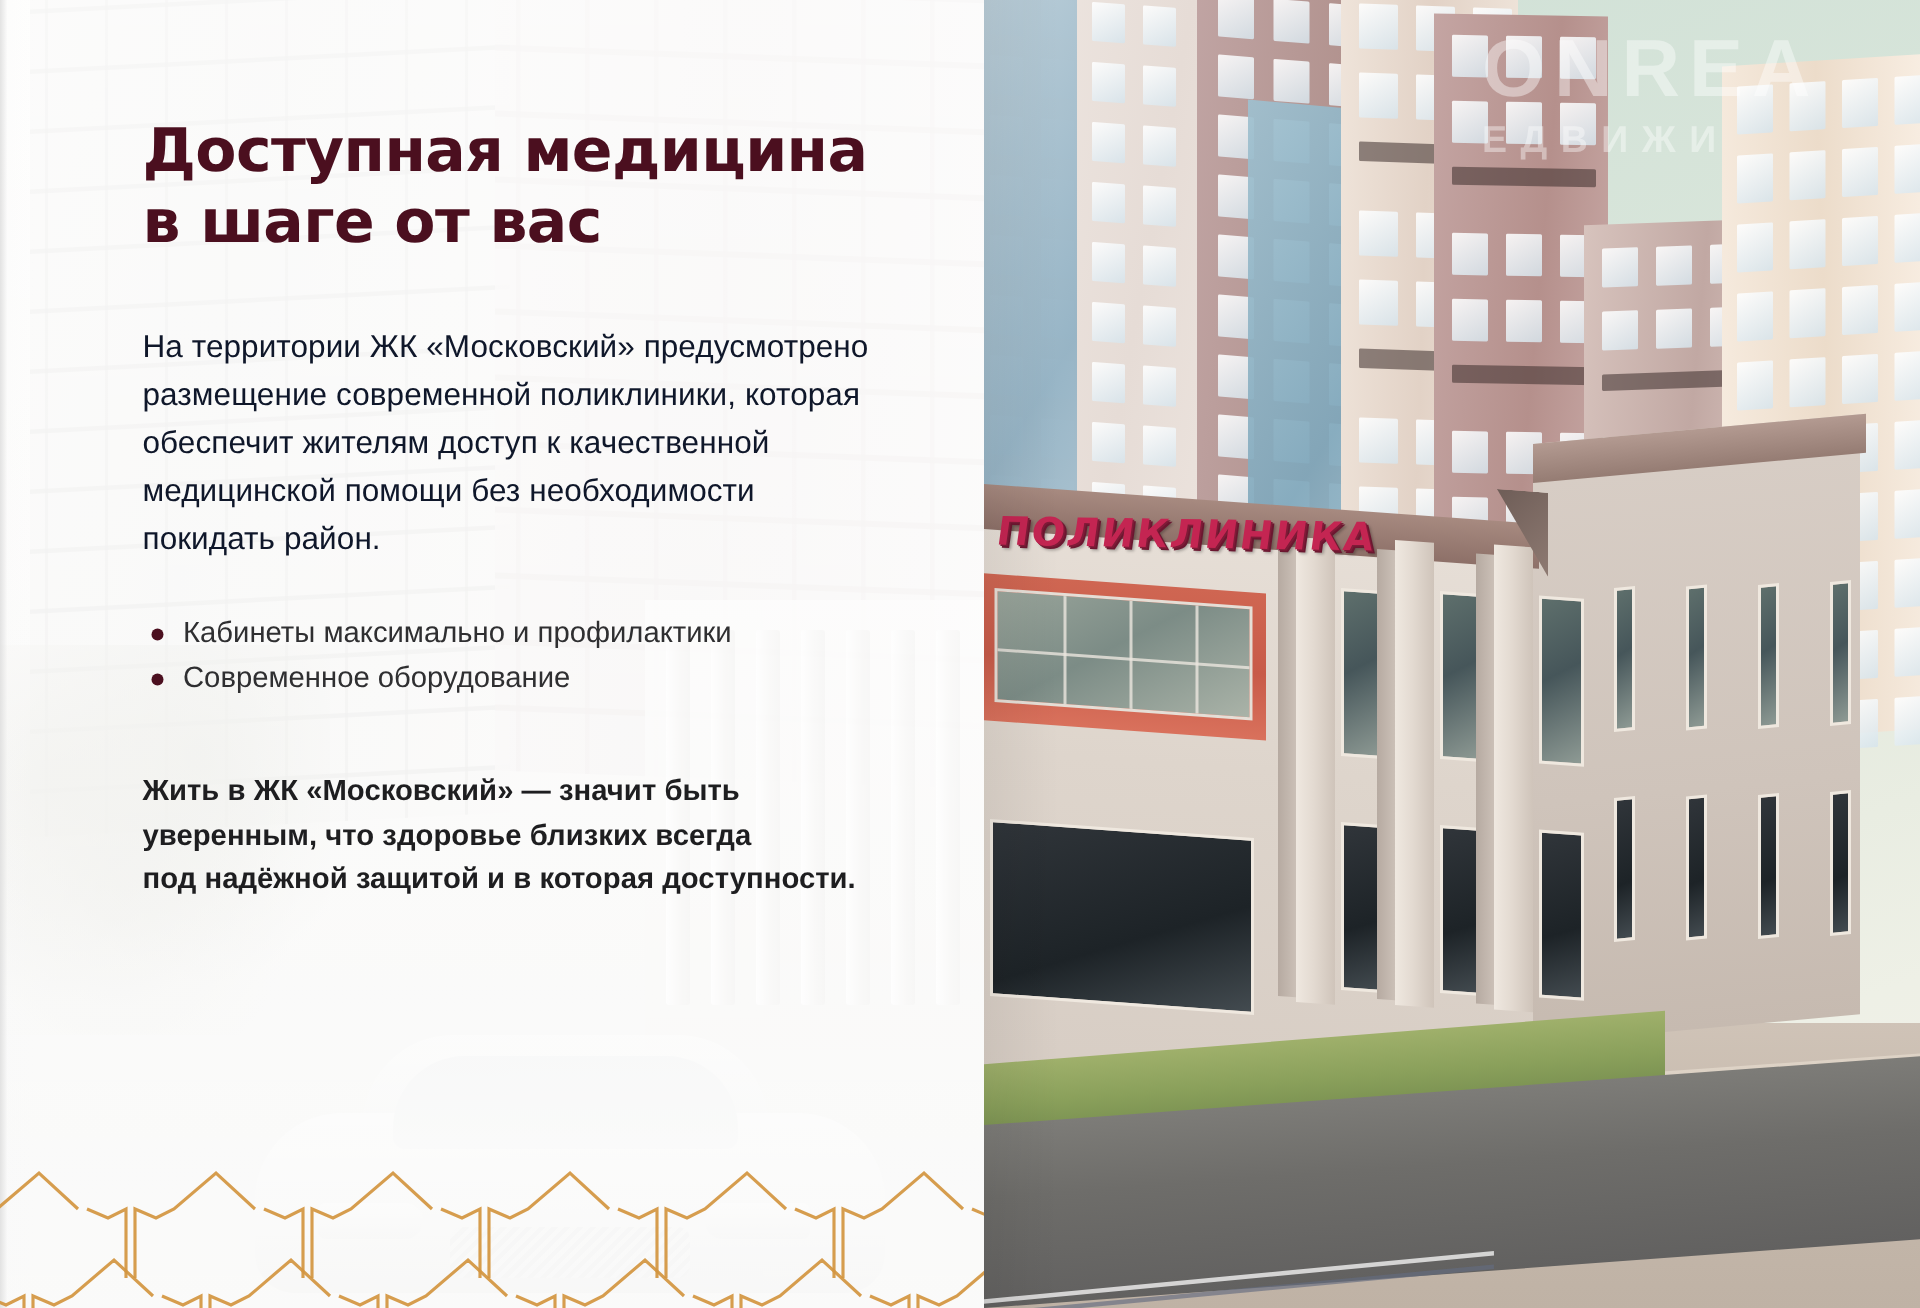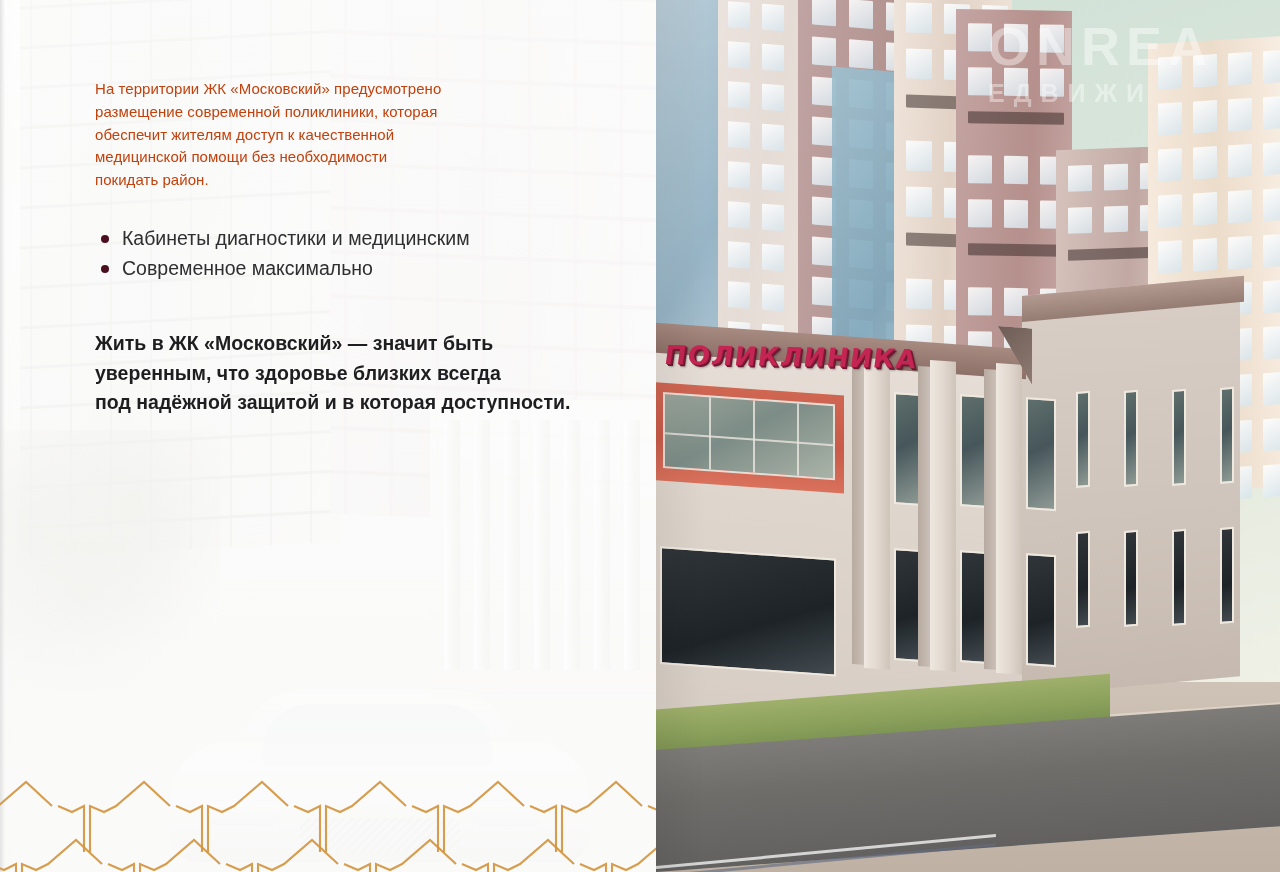--- a/index.html
+++ b/index.html
@@ -214,23 +214,23 @@
     font-size: 40px;
     line-height: 1.18;
     font-weight: 700;
     letter-spacing: -0.4px;
     color: #4b0f1f;
     white-space: pre-line;
     margin-bottom: 44px;
   }
 
   .para {
-    font-size: 15px;
+    font-size: 21px;
     line-height: 1.52;
-    color: #c2410c;
+    color: #0f172a;
     white-space: pre-line;
     letter-spacing: .05px;
   }
   .para-1 { margin-bottom: 32px; }
   .para-2 { margin-bottom: 48px; }
 
   .bullets {
     list-style: none;
     margin-bottom: 46px;
   }
@@ -593,31 +593,33 @@
         <div class="lamp-r"></div>
         <div class="grille"></div>
       </div>
       <div class="bg-veil"></div>
     </div>
 
     <div class="paper-edge"></div>
 
     <div class="content">
 
+      <h1 class="headline">Доступная медицина
+в шаге от вас</h1>
 
       <p class="para para-1">На территории ЖК «Московский» предусмотрено
 размещение современной поликлиники, которая
 обеспечит жителям доступ к качественной
 медицинской помощи без необходимости
 покидать район.</p>
 
 
       <ul class="bullets" id="bulletList">
-          <li><span class="dot" style="background: rgb(75, 15, 31);"></span><span>Кабинеты диагностики и медицинским</span></li>
-          <li><span class="dot" style="background: rgb(75, 15, 31);"></span><span>Современное максимально</span></li>
+          <li><span class="dot" style="background: rgb(75, 15, 31);"></span><span>Кабинеты максимально и профилактики</span></li>
+          <li><span class="dot" style="background: rgb(75, 15, 31);"></span><span>Современное оборудование</span></li>
         </ul>
 
       <p class="closing">Жить в ЖК «Московский» — значит быть
 уверенным, что здоровье близких всегда
 под надёжной защитой и в которая доступности.</p>
     </div>
 
     <svg class="pattern" id="patternSvg" viewBox="0 0 656 96" preserveAspectRatio="none">
         <path d="M -60 30
        L -46 36

